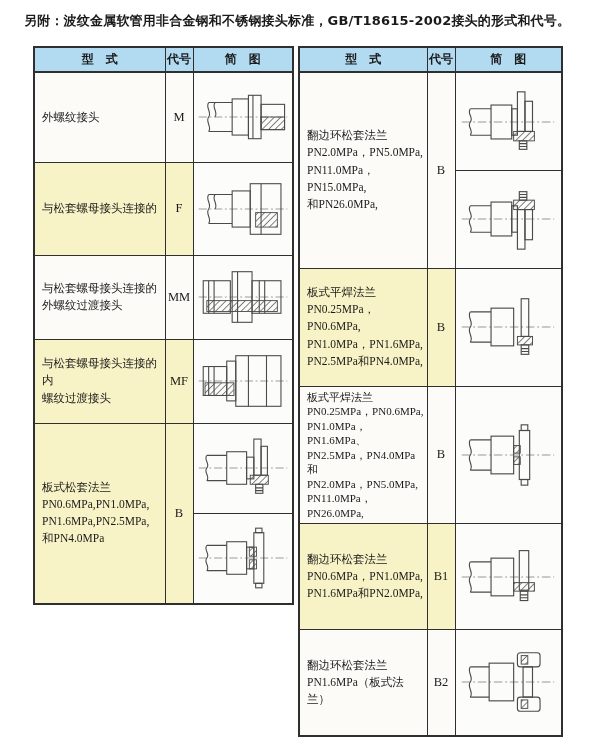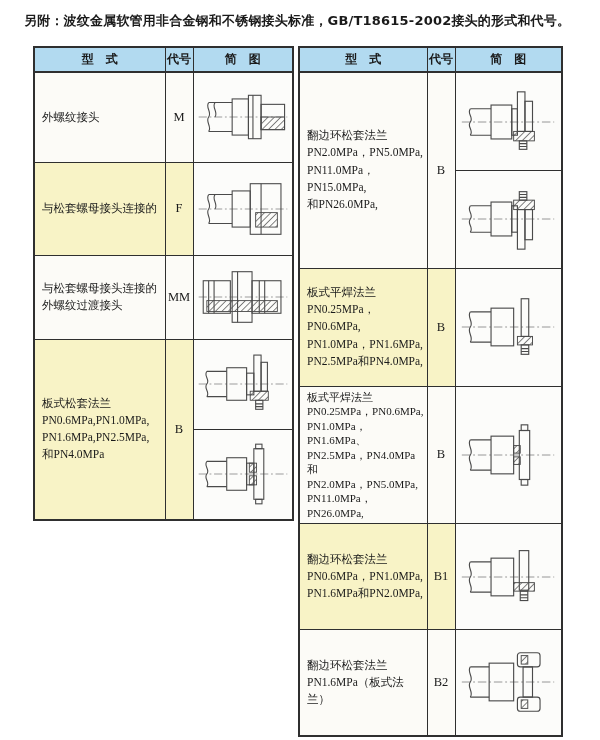--- a/index.html
+++ b/index.html
@@ -101,20 +101,36 @@
           <rect class="s" x="8" y="16" width="30" height="36"></rect>
           <path class="s" d="M14 16 V52 M20 16 V52" stroke-width="0.9"></path>
           <rect class="s" x="40" y="6" width="22" height="56"></rect>
           <path class="s" d="M46 6 V62"></path>
           <rect class="s" x="62" y="16" width="32" height="36"></rect>
           <path class="s" d="M70 16 V52 M76 16 V52" stroke-width="0.9"></path>
           <rect class="h" x="12" y="38" width="78" height="12"></rect>
         </svg>
       </td>
     </tr>
+    <tr style="height:84px">
+      <td class="type hl">与松套螺母接头连接的内
+螺纹过渡接头</td>
+      <td class="code hl">MF</td>
+      <td class="dcell">
+        <svg class="diag" width="94" height="64" viewBox="0 0 104 68">
+          <path class="cl" d="M3 34 H101"></path>
+          <rect class="s" x="8" y="18" width="26" height="32"></rect>
+          <path class="s" d="M14 18 V50 M20 18 V50" stroke-width="0.9"></path>
+          <rect class="s" x="34" y="12" width="10" height="44"></rect>
+          <rect class="s" x="44" y="6" width="50" height="56"></rect>
+          <path class="s" d="M58 6 V62 M78 6 V62"></path>
+          <rect class="h" x="10" y="36" width="32" height="14"></rect>
+        </svg>
+      </td>
+    </tr>
     <tr style="height:138px">
       <td class="type hl">板式松套法兰
 PN0.6MPa,PN1.0MPa,
 PN1.6MPa,PN2.5MPa,
 和PN4.0MPa</td>
       <td class="code hl">B</td>
       <td class="dcell">
         <div class="split split-l">
           <div>
             <svg class="diag" width="94" height="62" viewBox="0 0 104 68">

